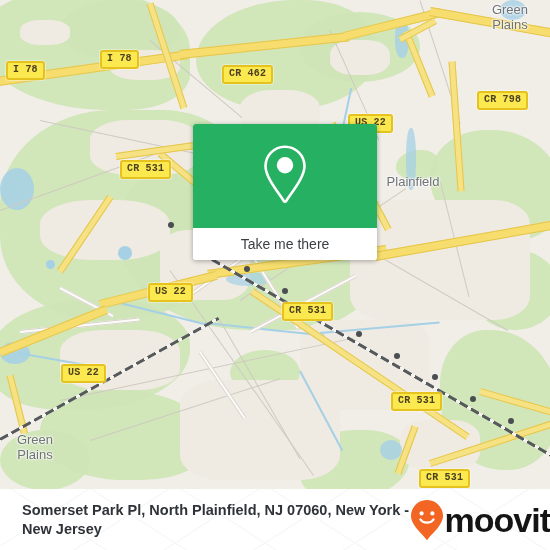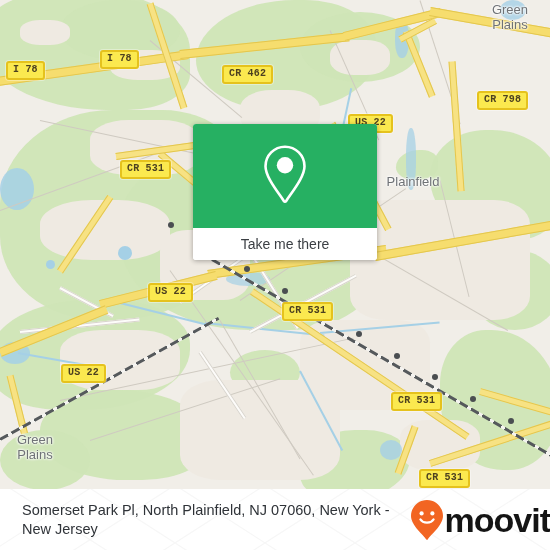--- a/index.html
+++ b/index.html
@@ -75,21 +75,21 @@
   #footer{
     position:absolute;left:0;top:489px;width:550px;height:61px;background:#ffffff;
     display:flex;align-items:center;overflow:hidden;
   }
   #footer-watermark{
     position:absolute;left:0;top:0;width:550px;height:61px;opacity:.5;pointer-events:none;
   }
   #addr{
     position:relative;z-index:2;
     width:390px;padding-left:22px;
-    font-size:14.5px;line-height:19px;font-weight:normal;color:#2f3338;
+    font-size:14.5px;line-height:19px;font-weight:bold;color:#2f3338;
     font-family:"Liberation Sans",sans-serif;
   }
   #logo{
     position:relative;z-index:2;display:flex;align-items:center;gap:1px;
   }
   #logo-text{font-size:34px;font-weight:bold;color:#141414;letter-spacing:-1px;
     font-family:"Liberation Sans",sans-serif;line-height:34px;}
 </style>
 </head>
 <body>

